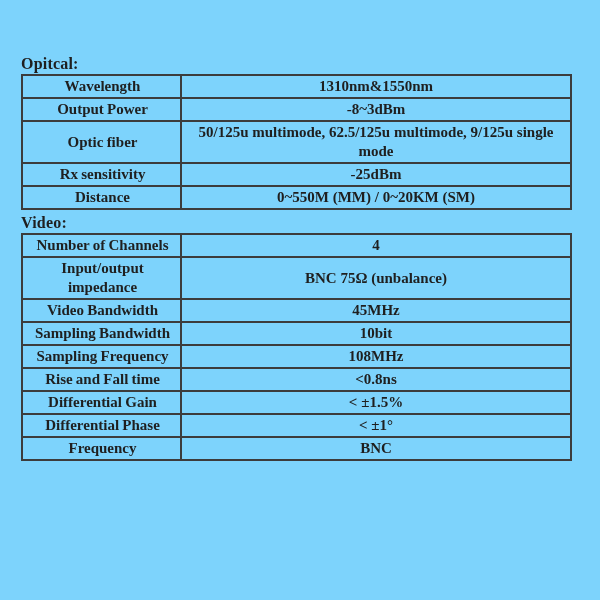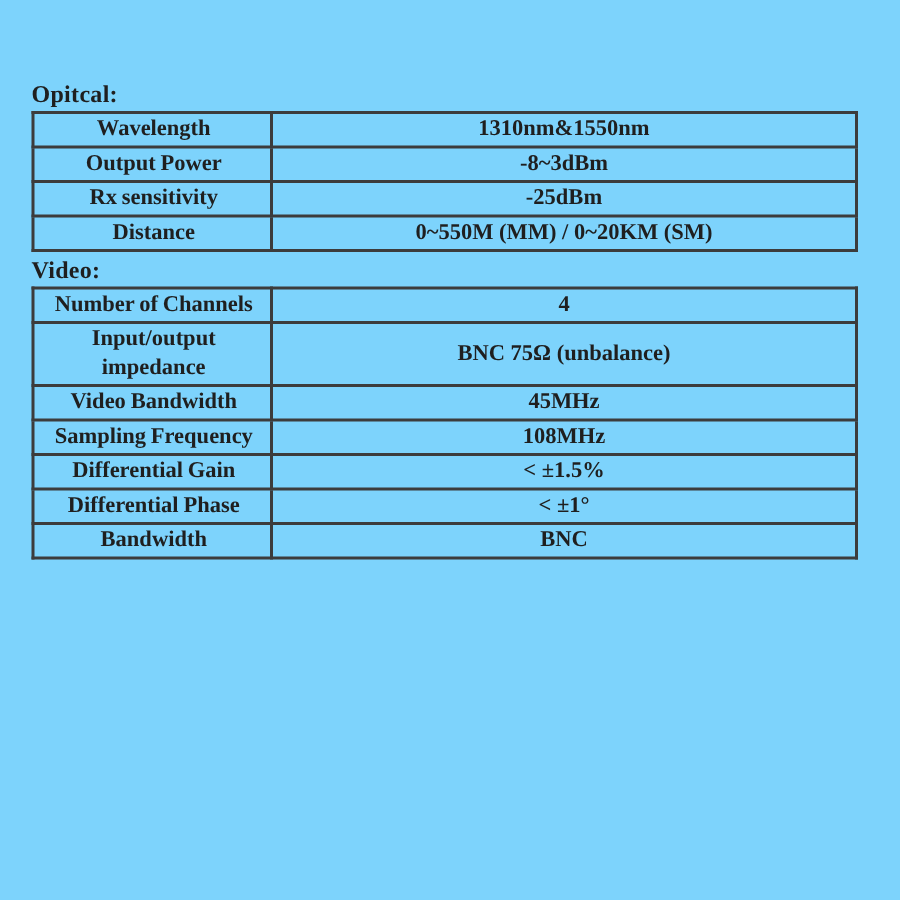--- a/index.html
+++ b/index.html
@@ -71,20 +71,24 @@
         <tbody>
             <tr class="spec-row">
               <td class="label-cell">Wavelength</td>
               <td class="value-cell">1310nm&amp;1550nm</td>
             </tr>
             <tr class="spec-row">
               <td class="label-cell">Output Power</td>
               <td class="value-cell">-8~3dBm</td>
             </tr>
             <tr class="spec-row">
+              <td class="label-cell">Optic fiber</td>
+              <td class="value-cell">50/125u multimode, 62.5/125u multimode, 9/125u single mode</td>
+            </tr>
+            <tr class="spec-row">
               <td class="label-cell">Rx sensitivity</td>
               <td class="value-cell">-25dBm</td>
             </tr>
             <tr class="spec-row">
               <td class="label-cell">Distance</td>
               <td class="value-cell">0~550M (MM) / 0~20KM (SM)</td>
             </tr>
           </tbody>
       </table>
     </div>
@@ -99,33 +103,41 @@
             </tr>
             <tr class="spec-row">
               <td class="label-cell">Input/output impedance</td>
               <td class="value-cell">BNC 75Ω (unbalance)</td>
             </tr>
             <tr class="spec-row">
               <td class="label-cell">Video Bandwidth</td>
               <td class="value-cell">45MHz</td>
             </tr>
             <tr class="spec-row">
+              <td class="label-cell">Sampling Bandwidth</td>
+              <td class="value-cell">10bit</td>
+            </tr>
+            <tr class="spec-row">
               <td class="label-cell">Sampling Frequency</td>
               <td class="value-cell">108MHz</td>
+            </tr>
+            <tr class="spec-row">
+              <td class="label-cell">Rise and Fall time</td>
+              <td class="value-cell">&lt;0.8ns</td>
             </tr>
             <tr class="spec-row">
               <td class="label-cell">Differential Gain</td>
               <td class="value-cell">&lt; ±1.5%</td>
             </tr>
             <tr class="spec-row">
               <td class="label-cell">Differential Phase</td>
               <td class="value-cell">&lt; ±1°</td>
             </tr>
             <tr class="spec-row">
-              <td class="label-cell">Bandwidth</td>
+              <td class="label-cell">Frequency</td>
               <td class="value-cell">BNC</td>
             </tr>
           </tbody>
       </table>
     </div>
 
   </div>
 </div>
 
 </body></html>

